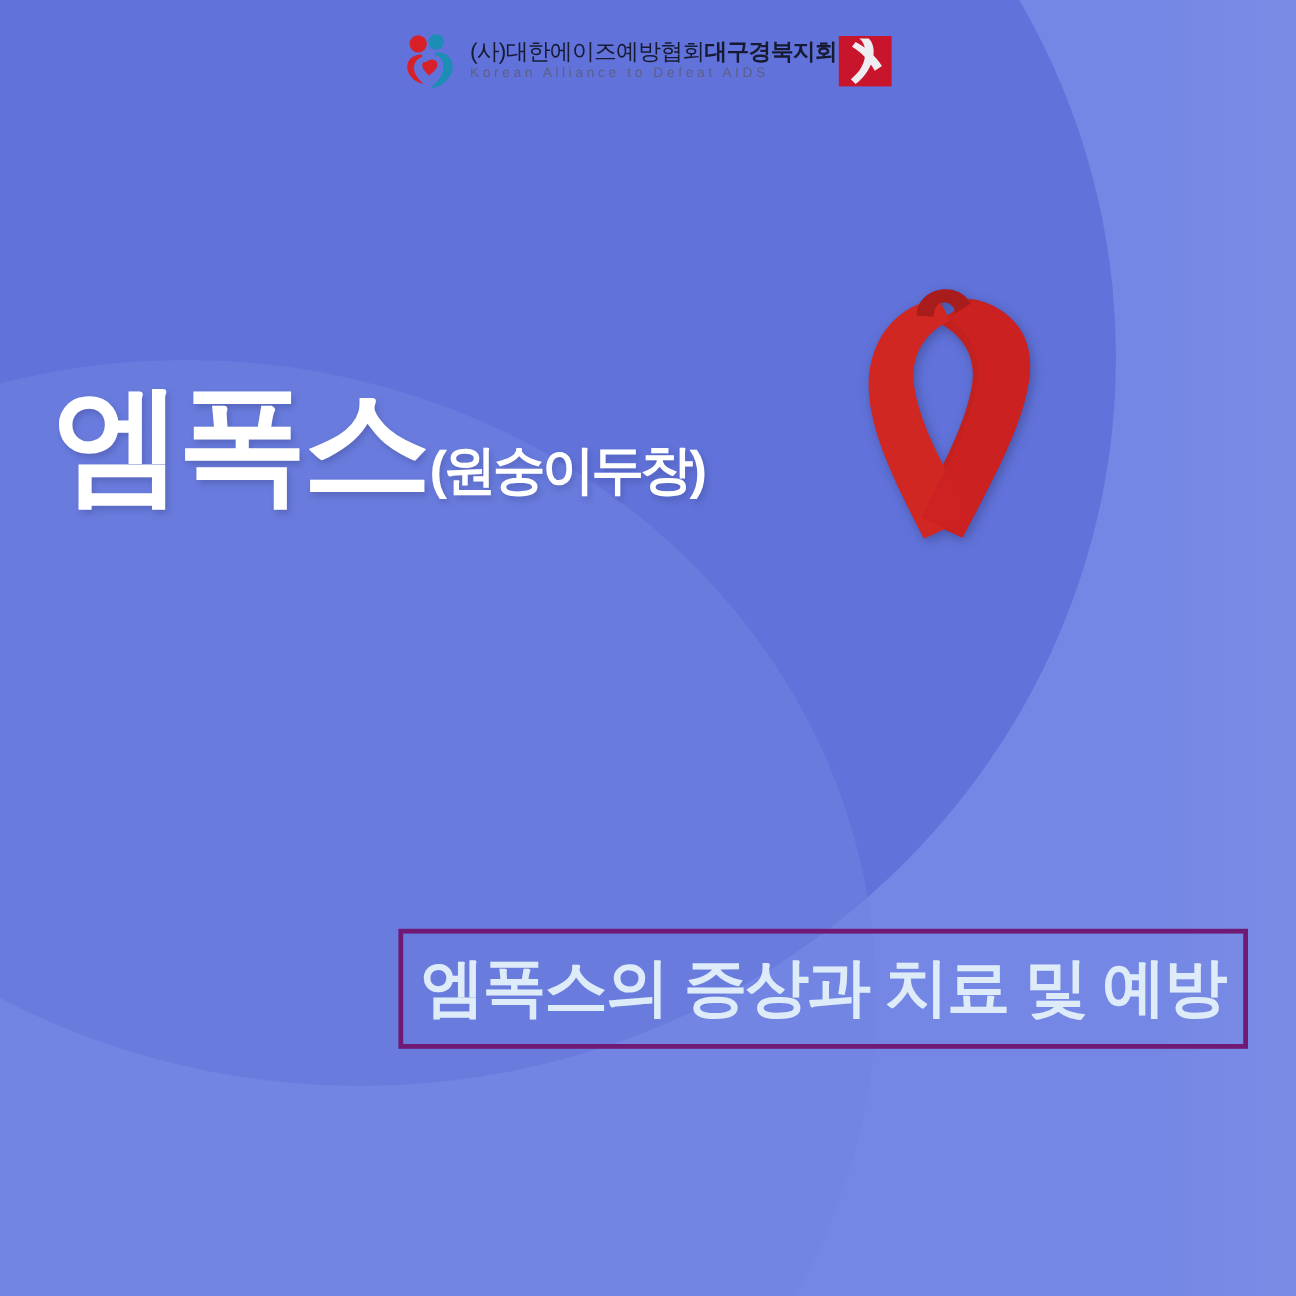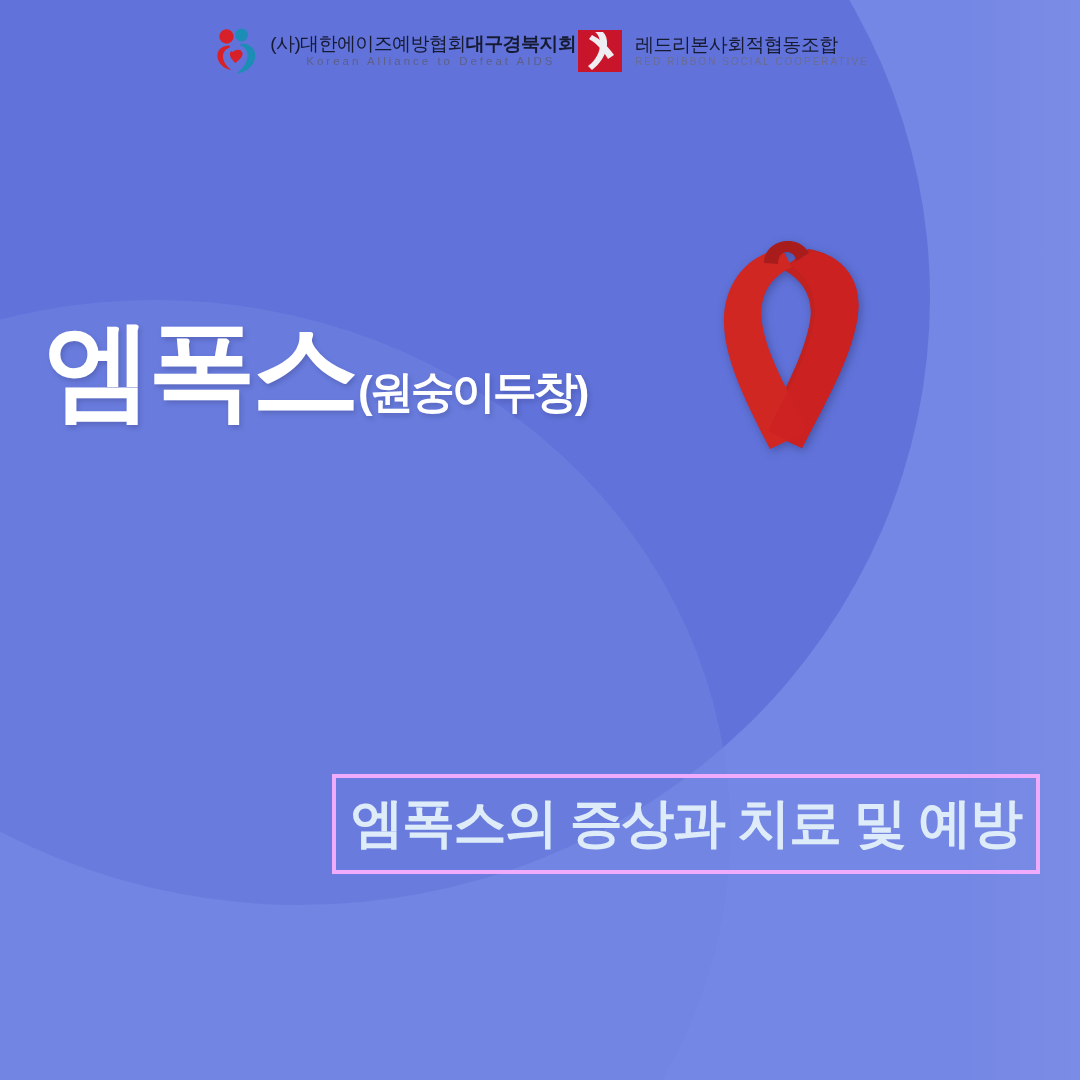--- a/index.html
+++ b/index.html
@@ -88,21 +88,20 @@
     display: block;
   }
   .logo-kr .bold { font-weight: bold; }
   .logo-en {
     display: block;
     margin-top: 3px;
     font-size: 11.5px;
     letter-spacing: 3.0px;
     color: #5d5f86;
     white-space: nowrap;
-    margin-left: 36px;
   }
   .logo-en-2 {
     display: block;
     margin-top: 3px;
     font-size: 10px;
     letter-spacing: 2.0px;
     color: #6a6c90;
     white-space: nowrap;
   }
 
@@ -154,21 +153,21 @@
   }
 
   
   .cta-box {
     position: absolute;
     left: 332px;
     top: 774px;
     width: 708px;
     height: 100px;
     box-sizing: border-box;
-    border: 4px solid #f0abfc;
+    border: 4px solid #701a75;
     display: flex;
     align-items: center;
     justify-content: center;
   }
   .cta-text {
     font-size: 53px;
     font-weight: bold;
     color: #DEEBF8;
     letter-spacing: -1.5px;
     white-space: nowrap;
@@ -205,24 +204,20 @@
 
     <div class="logo">
       <span class="logo-mark">
         <svg width="50" height="50" viewBox="0 0 50 50">
           <rect x="2" y="4" width="44" height="42" fill="#C9152B"></rect>
           <path d="M12 40 C20 34 24 26 24 18 C24 12 22 8 19 6 L27 6 C30 9 31.5 13.5 31 19 C30 29 24 38 16 44 Z" fill="#EDEDF2"></path>
           <path d="M16 9 C24 13 32 20 38 29 L32 33 C27 24 20 17 13 13 Z" fill="#EDEDF2"></path>
           <circle cx="41" cy="9" r="3.2" fill="#C9152B"></circle>
         </svg>
       </span>
-      <span class="logo-text">
-        <span class="logo-kr">레드리본사회적협동조합</span>
-        <span class="logo-en-2">RED RIBBON SOCIAL COOPERATIVE</span>
-      </span>
     </div>
 
   </div>
 
   <div class="ribbon">
     <svg width="175" height="225" viewBox="0 0 175 225">
 
       <path d="M92 34 C112 44 124 62 120 86 C114 120 96 152 74 196 L112 213 C140 160 164 116 168 78 C172 42 148 18 118 14 Z" fill="#C1211F"></path>
 
       <path d="M70 30 C48 40 36 60 40 86 C45 118 64 150 86 194 L48 212 C20 158 0 116 2 78 C5 40 30 16 60 12 Z" fill="#D12723" transform="translate(32,2)"></path>

